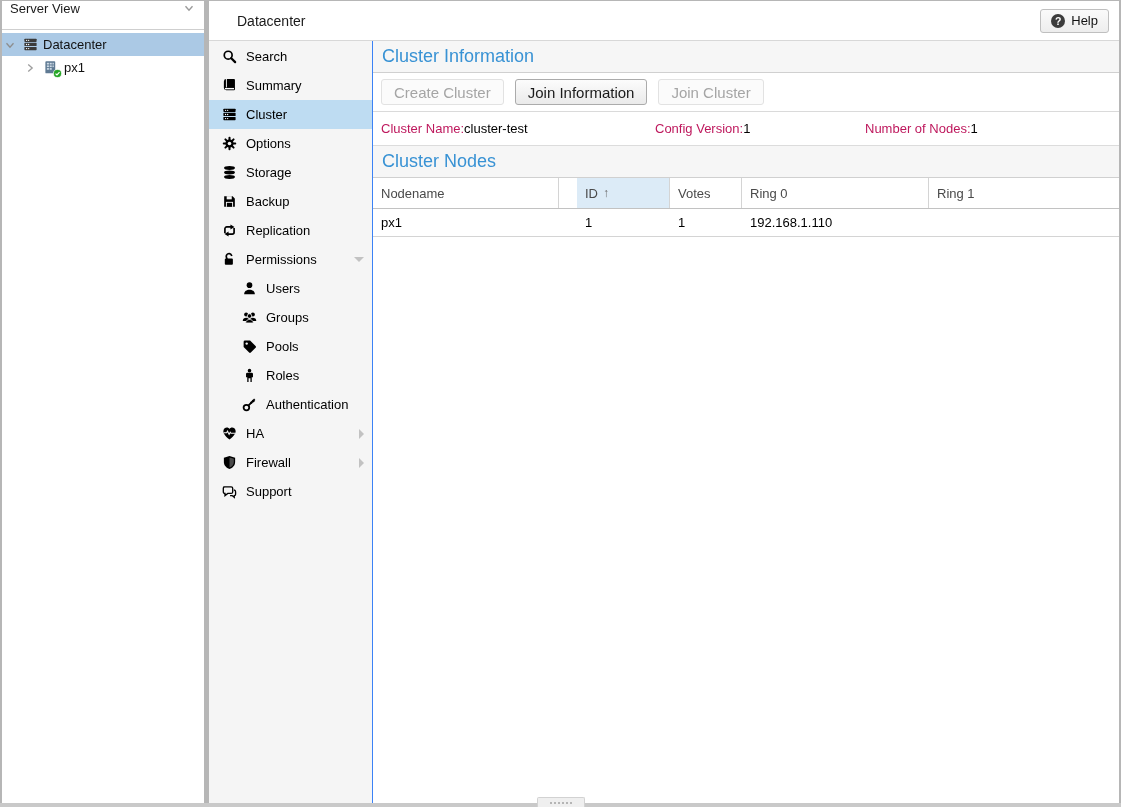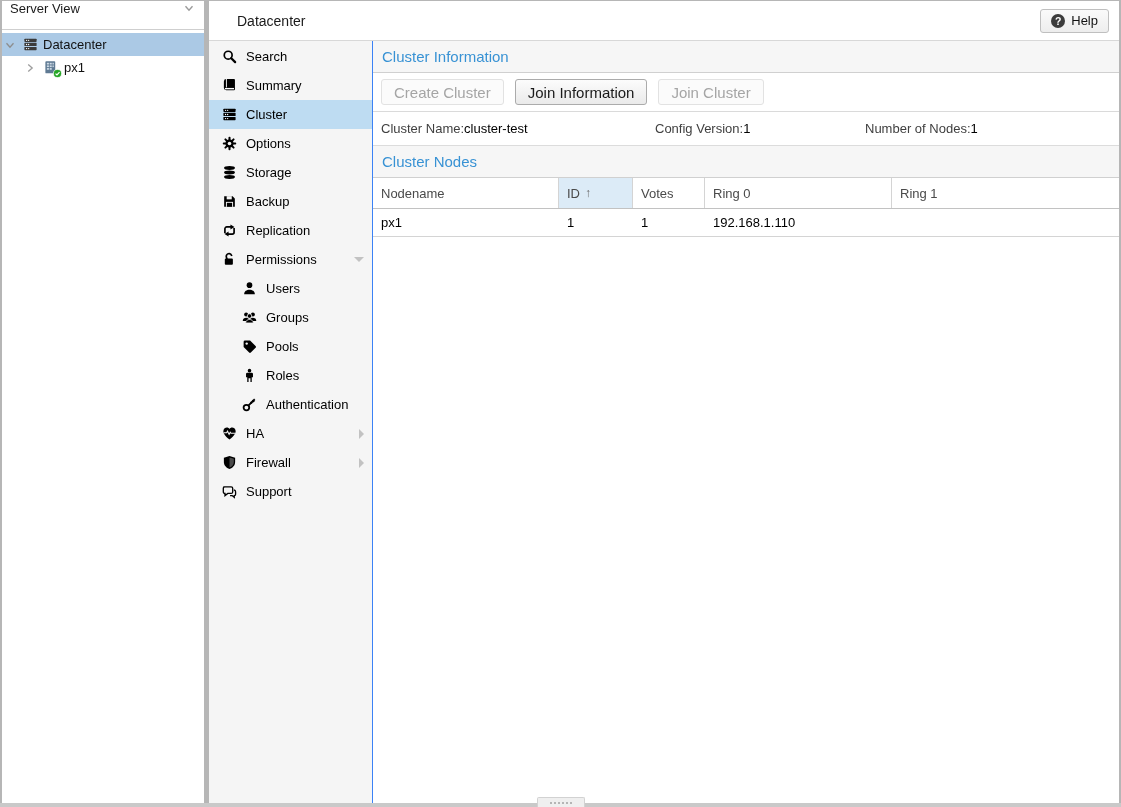--- a/index.html
+++ b/index.html
@@ -52,41 +52,41 @@
   .menu-item { height: 29px; display: flex; align-items: center; gap: 9px; padding: 0 8px 0 13px; cursor: pointer; color: #000; }
   .menu-item.sub { padding-left: 33px; }
   .menu-item.selected { background: #bedcf2; }
   .menu-item .lbl { flex: 1; }
   .caret-down { width: 0; height: 0; border-left: 5px solid transparent; border-right: 5px solid transparent; border-top: 5px solid #c2c2c2; }
   .caret-right { width: 0; height: 0; border-top: 5px solid transparent; border-bottom: 5px solid transparent; border-left: 5px solid #c2c2c2; }
   
   .content { flex: 1; background: #fff; display: flex; flex-direction: column; min-width: 0; }
   .section-header {
     height: 32px; background: #f6f6f6; border-bottom: 1px solid #d0d0d0;
-    display: flex; align-items: center; padding-left: 9px; color: #3892d4; font-size: 15px; flex: 0 0 auto;
+    display: flex; align-items: center; padding-left: 9px; color: #3892d4; font-size: 18px; flex: 0 0 auto;
   }
   .toolbar { height: 39px; display: flex; align-items: center; gap: 11px; padding-left: 8px; border-bottom: 1px solid #dadada; flex: 0 0 auto; }
   .btn { height: 26px; padding: 0 12px; border-radius: 3px; font-size: 15px; display: flex; align-items: center; font-family: inherit; }
   .btn.enabled { border: 1px solid #ababab; background: linear-gradient(180deg, #fcfcfc, #eaeaea); color: #1a1a1a; cursor: pointer; }
   .btn.disabled { border: 1px solid #e2e2e2; background: #fbfbfb; color: #a5a5a5; }
   .info-row { height: 34px; display: flex; align-items: center; padding-left: 8px; border-bottom: 1px solid #dcdcdc; flex: 0 0 auto; }
   .info-field { display: flex; align-items: center; }
   .info-field.f1 { width: 274px; }
   .info-field.f2 { width: 210px; }
-  .info-label { color: #404040; }
+  .info-label { color: #be185d; }
   .info-value { margin-left: 0; color: #000; }
   
   .tbl-header { display: flex; height: 31px; border-bottom: 1px solid #c2c2c2; background: #fff; flex: 0 0 auto; }
   .th { display: flex; align-items: center; padding-left: 8px; color: #4a4a4a; border-right: 1px solid #d4d4d4; cursor: pointer; }
   .th.last { border-right: none; }
   .th.sorted { background: #dcebf7; }
   .sort-arrow { margin-left: 5px; color: #6a6a6a; font-size: 12px; }
   .tbl-row { display: flex; height: 28px; border-bottom: 1px solid #d4d4d4; background: #fff; cursor: pointer; flex: 0 0 auto; }
   .td { display: flex; align-items: center; padding-left: 8px; color: #000; }
-  .col-nodename { width: 186px; } .col-id { width: 74px; } .col-votes { width: 72px; }
+  .col-nodename { width: 186px; } .col-id { width: 93px; margin-left: 18px; } .col-votes { width: 72px; }
   .col-ring0 { width: 187px; } .col-ring1 { flex: 1; }
   
   .bottom-band { position: absolute; left: 0; right: 0; bottom: 0; height: 4px; background: #c9c9c9; z-index: 5; }
   .bottom-handle {
     position: absolute; left: 50%; bottom: 0; transform: translateX(-50%);
     width: 48px; height: 10px; background: #efefef; border: 1px solid #d2d2d2; border-bottom: none;
     border-radius: 2px 2px 0 0; z-index: 6; cursor: pointer;
   }
   .bottom-handle::after {
     content: ""; position: absolute; left: 50%; top: 4px; transform: translateX(-50%);

